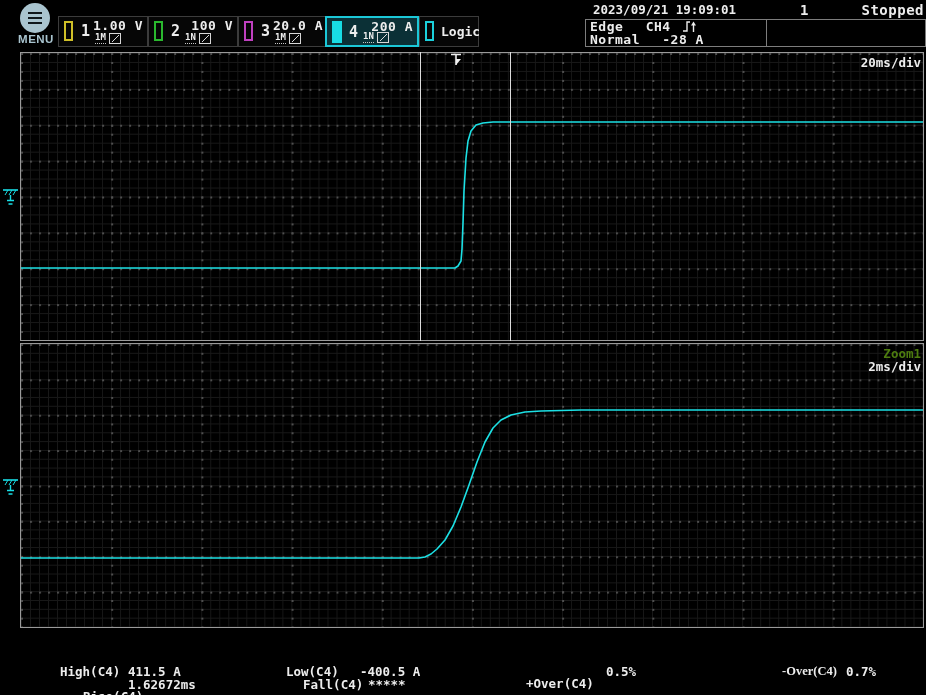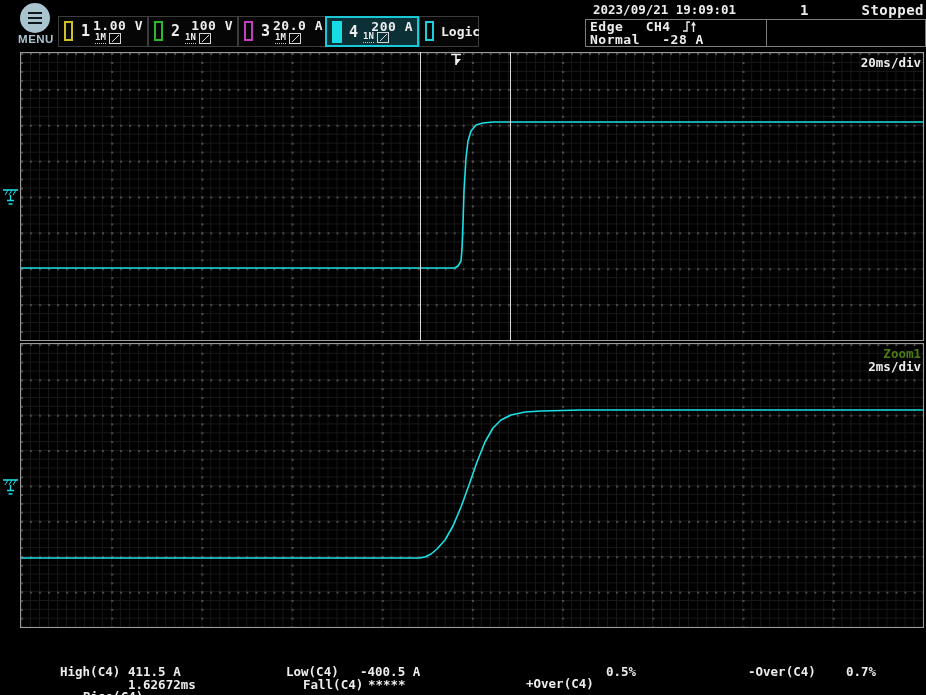--- a/index.html
+++ b/index.html
@@ -194,20 +194,20 @@
   </div>
   <div id="zoom-label" class="abs t-sm">Zoom1</div>
   <div id="timebase-zoom" class="abs t-sm">2ms/div</div>
 
   <div class="meas" style="left:60px;top:664px;">High(C4)</div>
   <div class="meas" style="left:128px;top:664px;">411.5 A</div>
   <div class="meas" style="left:286px;top:664px;">Low(C4)</div>
   <div class="meas" style="left:360px;top:664px;">-400.5 A</div>
   <div class="meas" style="left:526px;top:664px;margin-top:12px;">+Over(C4)</div>
   <div class="meas" style="left:606px;top:664px;">0.5%</div>
-  <div class="meas" style="left:748px;top:664px;">-Over(C4)</div>
+  <div class="meas" style="left:782px;top:664px;font-family:Liberation Serif, serif;">-Over(C4)</div>
   <div class="meas" style="left:846px;top:664px;">0.7%</div>
   <div class="meas" style="left:60px;top:689px;padding-left:23px;">Rise(C4)</div>
   <div class="meas" style="left:128px;top:677px;">1.62672ms</div>
   <div class="meas" style="left:303px;top:677px;">Fall(C4)</div>
   <div class="meas" style="left:368px;top:677px;">*****</div>
 
 </div>
 
 </body></html>

